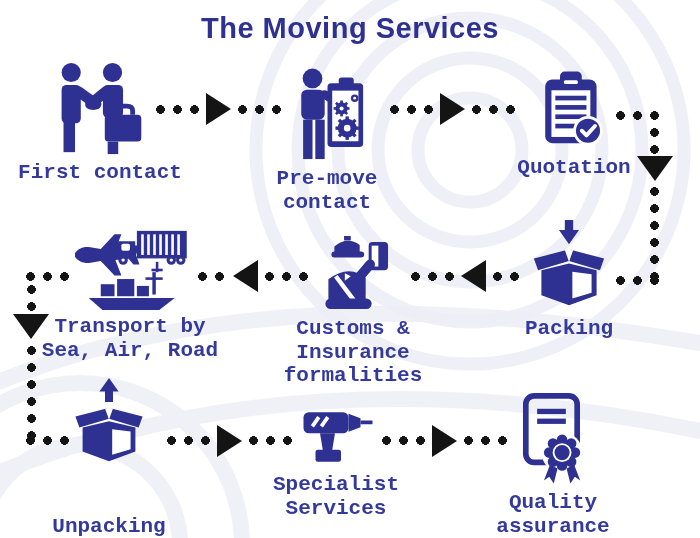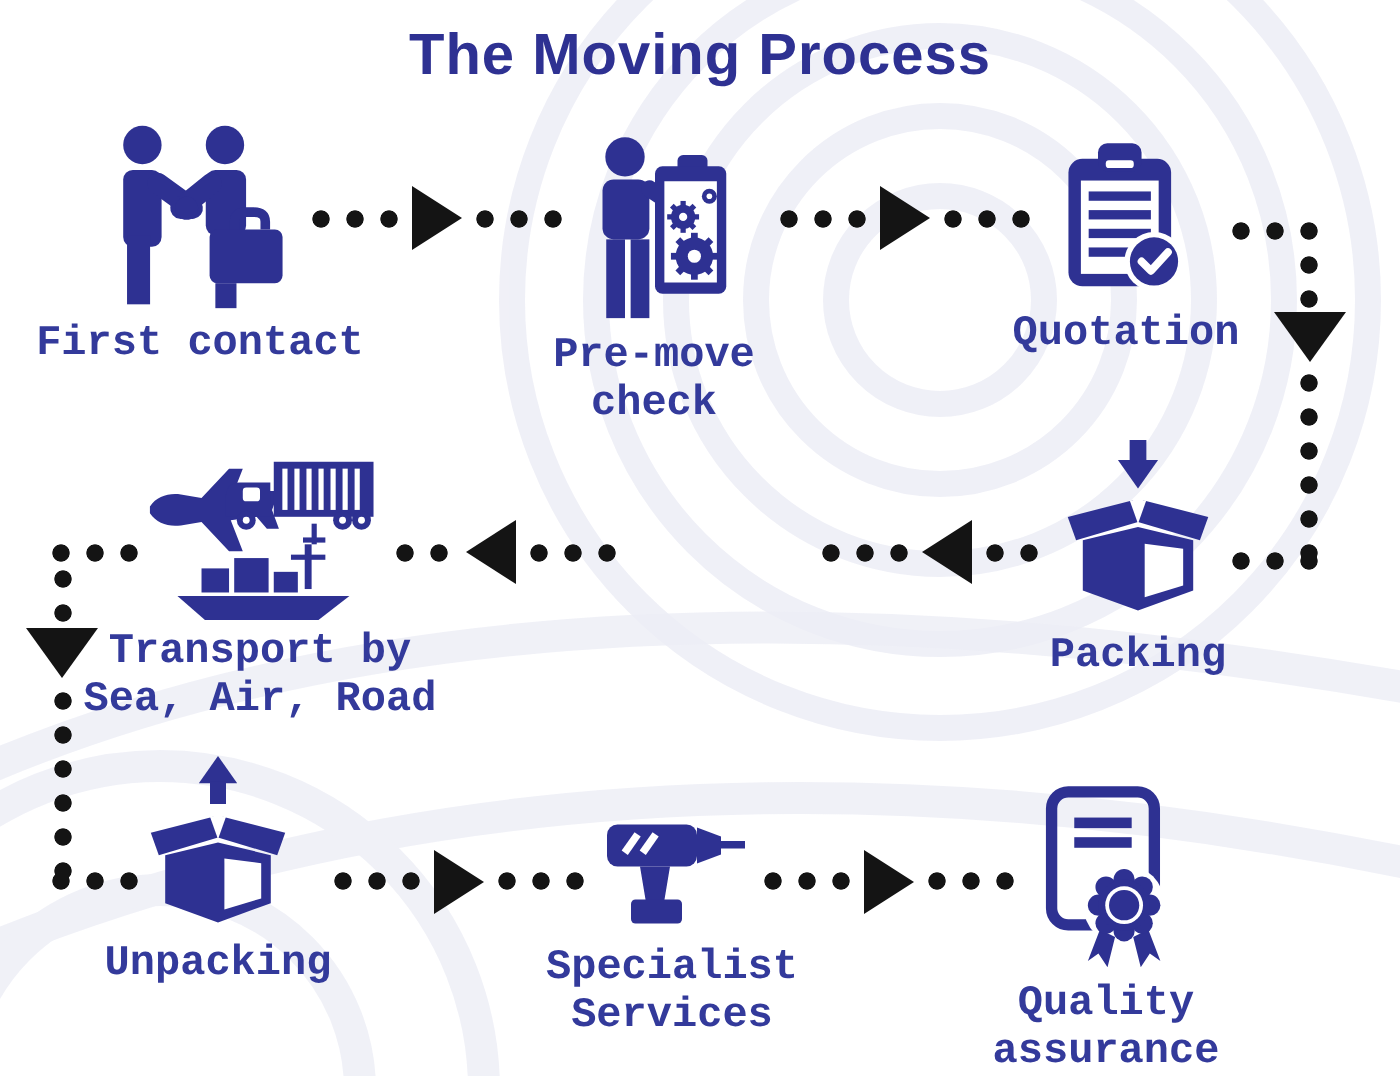--- a/index.html
+++ b/index.html
@@ -40,21 +40,21 @@
       <circle cx="470" cy="150" r="214"></circle>
     </g>
     <g fill="none" stroke="#EDEEF6" stroke-width="16" opacity="0.8">
       <path d="M-20,390 Q260,265 710,345"></path>
       <path d="M-20,480 Q300,345 720,435"></path>
       <circle cx="80" cy="545" r="100"></circle>
       <circle cx="80" cy="545" r="162"></circle>
     </g>
   </svg>
 
-  <div class="title">The Moving Process</div>
+  <div class="title">The Moving Services</div>
 
   <div class="node" style="left:18px;top:60px;width:164px;">
     <svg width="96" height="96" viewBox="0 0 100 100">
       <g fill="#2E3192">
         <circle cx="20" cy="13" r="10"></circle>
         <circle cx="63" cy="13" r="10"></circle>
         <rect x="10" y="26" width="20" height="40" rx="5"></rect>
         <rect x="12" y="60" width="12" height="36"></rect>
         <rect x="53" y="26" width="21" height="34" rx="5"></rect>
         <path d="M28 33 L46 46" stroke="#2E3192" stroke-width="11" stroke-linecap="round"></path>
@@ -94,24 +94,24 @@
           <rect x="53.6" y="34.5" width="2.8" height="17" transform="rotate(45 55 43)"></rect>
           <rect x="53.6" y="34.5" width="2.8" height="17" transform="rotate(90 55 43)"></rect>
           <rect x="53.6" y="34.5" width="2.8" height="17" transform="rotate(135 55 43)"></rect>
           <circle cx="55" cy="43" r="6.5"></circle>
           <circle cx="55" cy="43" r="2.2" fill="#fff"></circle>
         </g>
         <circle cx="69" cy="32" r="4"></circle>
         <circle cx="69" cy="32" r="1.5" fill="#fff"></circle>
       </g>
     </svg>
-    <div class="lbl">Pre-move check</div>
-  </div>
-
-  <div class="node" style="left:481px;top:70px;width:164px;">
+    <div class="lbl">Pre-move contact</div>
+  </div>
+
+  <div class="node" style="left:492px;top:70px;width:164px;">
     <svg width="70" height="81" viewBox="0 0 90 104">
       <g fill="#2E3192">
         <rect x="8" y="12" width="66" height="82" rx="9"></rect>
         <rect x="27" y="2" width="28" height="18" rx="6"></rect>
         <rect x="32" y="13" width="18" height="5" rx="2" fill="#fff"></rect>
         <rect x="16" y="26" width="50" height="60" fill="#fff"></rect>
         <rect x="21" y="33" width="40" height="6"></rect>
         <rect x="21" y="45" width="40" height="6"></rect>
         <rect x="21" y="57" width="40" height="6"></rect>
         <rect x="21" y="69" width="28" height="6"></rect>
@@ -131,20 +131,38 @@
         <polygon points="8,46 47,36 50,49 13,60"></polygon>
         <polygon points="53,36 92,46 87,60 50,49"></polygon>
         <polygon points="17,60 50,52 83,60 83,90 50,102 17,90"></polygon>
         <polygon points="54,62 77,65 77,87 54,94" fill="#fff"></polygon>
         <polygon points="45,36 55,36 50,50" fill="#fff"></polygon>
       </g>
     </svg>
     <div class="lbl">Packing</div>
   </div>
 
+  <div class="node" style="left:251px;top:230px;width:204px;">
+    <svg width="82" height="82" viewBox="0 0 110 110">
+      <g fill="#2E3192">
+        <rect x="43" y="8" width="9" height="6"></rect>
+        <path d="M30 22 Q47 8 64 20 L64 30 L30 30 Z"></path>
+        <rect x="26" y="29" width="44" height="8" rx="4"></rect>
+        <rect x="76" y="16" width="26" height="38" rx="5"></rect>
+        <rect x="80" y="21" width="9" height="28" fill="#fff"></rect>
+        <path d="M56 72 L78 46" stroke="#2E3192" stroke-width="13" stroke-linecap="round"></path>
+        <path d="M22 66 Q44 50 62 58 L72 64 L72 98 L22 98 Z"></path>
+        <path d="M32 62 L56 94" stroke="#fff" stroke-width="6"></path>
+        <polygon points="44,58 52,62 44,68" fill="#fff"></polygon>
+        <rect x="18" y="92" width="62" height="14" rx="7"></rect>
+      </g>
+    </svg>
+    <div class="lbl">Customs &amp; Insurance
+formalities</div>
+  </div>
 
   <div class="node" style="left:28px;top:224px;width:204px;justify-content:flex-end;">
     <svg width="122" height="86" viewBox="0 0 140 100">
       <g fill="#2E3192">
 
         <path d="M6 34 C10 28 17 26 24 27 L36 29 L52 12 L60 12 L53 30 L68 32 L74 25 L81 25 L77 36 L81 47 L74 47 L68 40 L53 42 L60 60 L52 60 L36 43 L24 45 C17 46 10 44 6 38 Z"></path>
 
         <rect x="78" y="8" width="58" height="32"></rect>
         <g fill="#fff">
           <rect x="83" y="12" width="3" height="24"></rect>
@@ -171,21 +189,21 @@
         <rect x="36" y="70" width="16" height="14"></rect>
         <rect x="55" y="64" width="20" height="20"></rect>
         <rect x="78" y="72" width="14" height="12"></rect>
         <polygon points="22,86 122,86 104,100 38,100"></polygon>
       </g>
     </svg>
     <div class="lbl">Transport by
 Sea, Air, Road</div>
   </div>
 
-  <div class="node" style="left:29px;top:378px;width:160px;">
+  <div class="node" style="left:29px;top:378px;width:160px;gap:44px;">
     <svg width="80" height="88" viewBox="0 0 100 110">
       <g fill="#2E3192">
         <polygon points="50,0 38,17 62,17"></polygon>
         <rect x="45" y="16" width="10" height="14"></rect>
         <polygon points="8,48 47,38 50,51 13,62"></polygon>
         <polygon points="53,38 92,48 87,62 50,51"></polygon>
         <polygon points="17,62 50,54 83,62 83,92 50,104 17,92"></polygon>
         <polygon points="54,64 77,67 77,89 54,96" fill="#fff"></polygon>
         <polygon points="45,38 55,38 50,52" fill="#fff"></polygon>
       </g>

